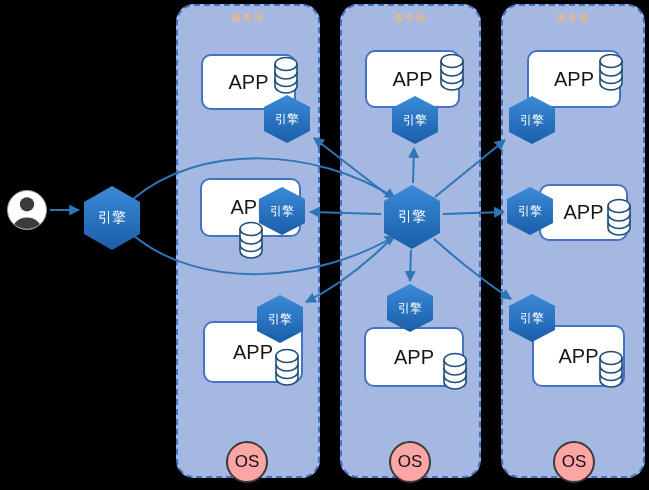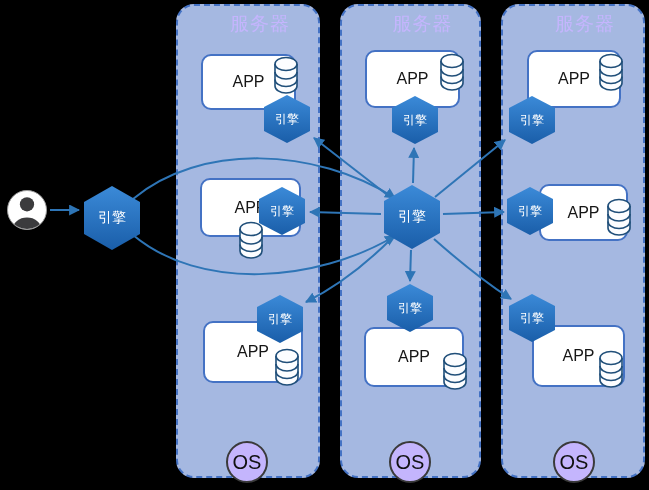--- a/index.html
+++ b/index.html
@@ -3,40 +3,40 @@
 <meta charset="utf-8">
 <title>Diagram</title>
 <style>
   * { margin:0; padding:0; box-sizing:border-box; }
   html,body { background:#000; }
   body { font-family:"Liberation Sans","DejaVu Sans",sans-serif; }
   .stage { position:relative; width:649px; height:490px; background:var(--bg,#000); overflow:hidden; }
 
   .server { position:absolute; z-index:1; background:var(--server-fill,#a5b8e1);
             border:2px dashed var(--server-border,#4472c4); border-radius:18px; }
-  .server-label { position:absolute; z-index:3; text-align:center; font-size:19px;
-                  color:#c4b5fd; letter-spacing:1px;margin-left:12px; }
+  .server-label { position:absolute; z-index:3; text-align:center; font-size:10px;
+                  color:#fdba74; letter-spacing:1px; }
 
   .app-box { position:absolute; z-index:3; background:#fff; border:2px solid var(--app-border,#4472c4);
              border-radius:10px; display:flex; align-items:center; justify-content:center;
-             font-size:16px; color:#161616; }
+             font-size:20px; color:#161616; }
 
   .hex { position:absolute; z-index:4; display:flex; align-items:center; justify-content:center;
          color:#fff; font-weight:normal; font-size:12px;
          background:linear-gradient(180deg, var(--hex-top,#3b8ad8) 0%, var(--hex-bottom,#1a5ea9) 100%);
          clip-path:polygon(50% 0%, 100% 25%, 100% 75%, 50% 100%, 0% 75%, 0% 25%); }
   .hex.large { font-size:14px; }
 
   .db { position:absolute; z-index:4; }
   .db-body, .db-top { fill:#fcfdff; stroke:var(--db-stroke,#1f4e79); stroke-width:1.6; }
   .db-sep { fill:none; stroke:var(--db-stroke,#1f4e79); stroke-width:1.6; }
 
-  .os { position:absolute; z-index:3; background:#c4b5fd; border:2px solid var(--os-border,#3a3a3a);
+  .os { position:absolute; z-index:3; background:#fca5a5; border:2px solid var(--os-border,#3a3a3a);
         border-radius:50%; display:flex; align-items:center; justify-content:center;
-        font-size:20px; color:#111; }
+        font-size:17px; color:#111; }
 
   .avatar { position:absolute; z-index:3; background:#fff; border:1px solid #9a9a9a;
             border-radius:50%; overflow:hidden; }
   .avatar svg { display:block; }
 
   .arrows { position:absolute; left:0; top:0; z-index:2; }
   .arrow-line { stroke:var(--arrow,#2e75b6); stroke-width:2; fill:none; }
   .ah { fill:var(--arrow,#2e75b6); }
 </style>
 </head>

